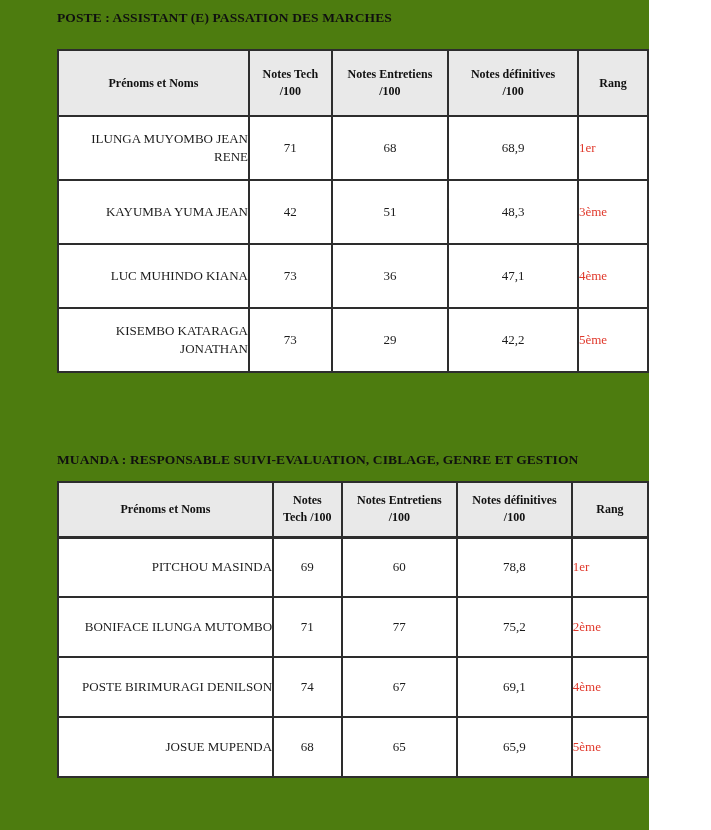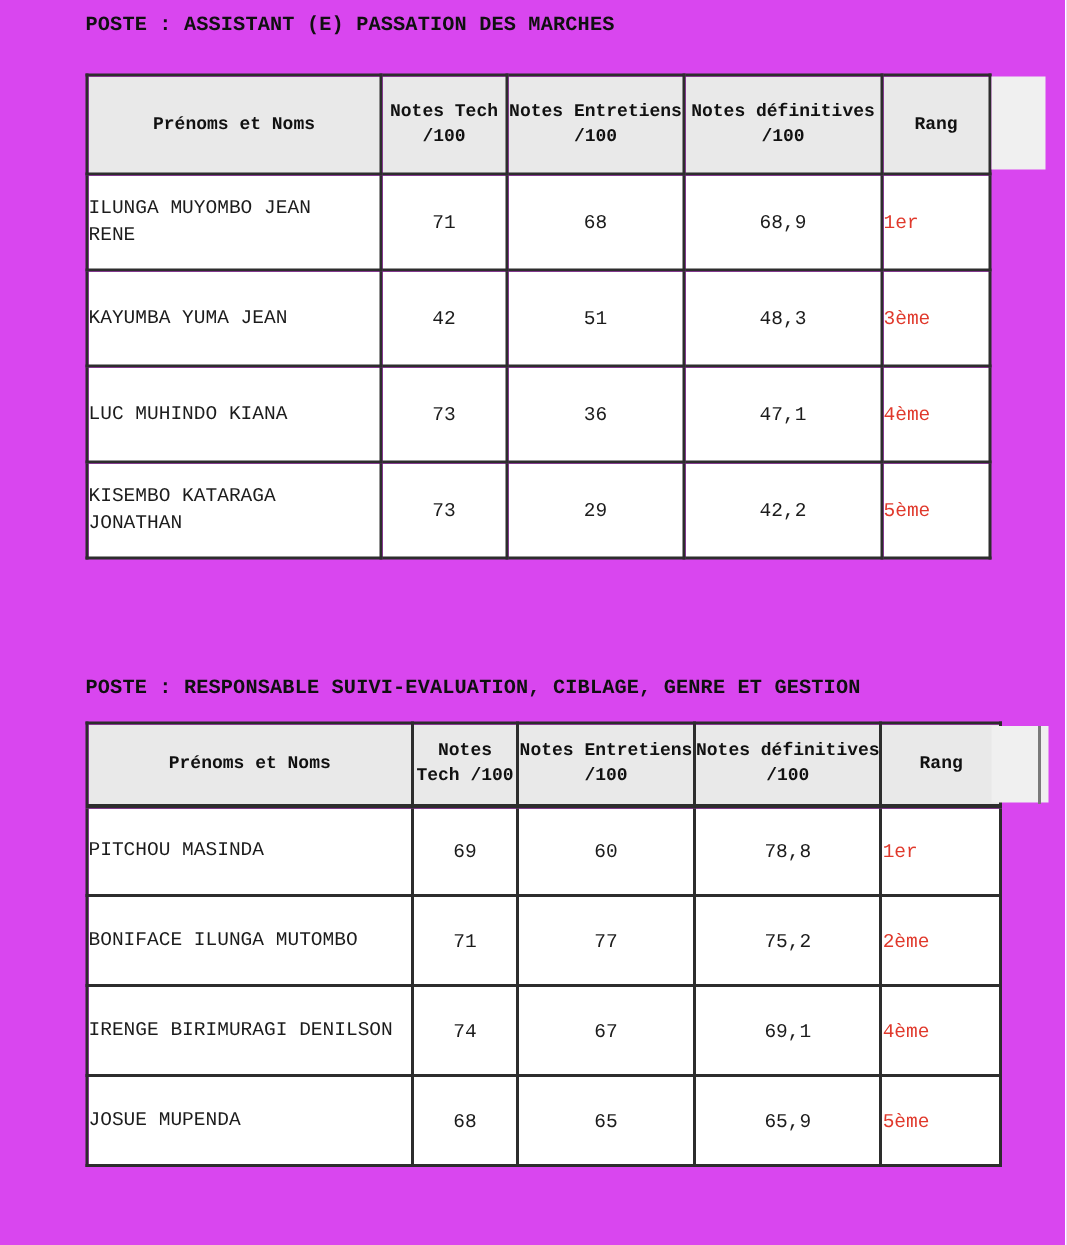--- a/index.html
+++ b/index.html
@@ -1,37 +1,37 @@
 <!DOCTYPE html>
 <html style="--rank-red: #e0392c; --header-bg: #e9e9e9; --border: #2d2d2d;"><head>
 <meta charset="utf-8">
 <style>
   html,body{margin:0;padding:0;background:#fff;}
   .page{
-    position:relative;width:710px;height:830px;overflow:hidden;background:#d946ef;
-    font-family:Liberation Mono, monospace;color:#1c1c1c;
+    position:relative;width:649px;height:830px;overflow:hidden;background:#4d7c0f;
+    font-family:Liberation Serif, serif;color:#1c1c1c;
   }
   .doc-title{
     position:absolute;left:57px;font-weight:bold;font-size:13.5px;
     letter-spacing:.1px;color:#101010;white-space:nowrap;
   }
   table.results{
     position:absolute;left:57px;border-collapse:collapse;table-layout:fixed;
   }
   table.results th,table.results td{
     border:2px solid var(--border,#2d2d2d);overflow:hidden;
   }
   table.results th{
     background:var(--header-bg,#e9e9e9);font-size:12px;font-weight:bold;
     text-align:center;vertical-align:middle;padding:0;color:#111;
   }
   th.name-h{text-align:left;padding-left:8px;margin-left:48px;}
   .hl{display:block;line-height:1.4;white-space:nowrap;}
   table.results td{font-size:13px;vertical-align:middle;padding:0;background:#fff;}
-  td.name{text-align:left;padding-left:7px;padding-right:2px;line-height:1.35;}
+  td.name{text-align:right;padding-left:7px;padding-right:2px;line-height:1.35;}
   td.num{text-align:center;}
   td.rank{color:var(--rank-red,#e0392c);}
   .t1 thead tr{height:66px;} .t1 tbody tr{height:64px;}
   .t2 thead tr{height:55px;} .t2 tbody tr{height:60px;}
   .t1 td.name span{display:inline-block;max-width:174px;}
   .t2 td.name span{white-space:nowrap;}
   .t2 thead th{border-bottom-width:3px;}
   .artifact-band{position:absolute;background:#f0f0f0;}
   .artifact-line{position:absolute;width:2px;background:#7a7a7a;}
 </style>
@@ -97,21 +97,21 @@
       <tr>
         <td class="name"><span>KISEMBO KATARAGA JONATHAN</span></td>
         <td class="num">73</td>
         <td class="num">29</td>
         <td class="num">42,2</td>
         <td class="rank">5ème</td>
       </tr>
     </tbody>
   </table>
 
-  <div class="doc-title" style="top:452px;">POSTE : RESPONSABLE SUIVI-EVALUATION, CIBLAGE, GENRE ET GESTION</div>
+  <div class="doc-title" style="top:452px;">MUANDA : RESPONSABLE SUIVI-EVALUATION, CIBLAGE, GENRE ET GESTION</div>
 
   <table class="results t2" style="top:481px;">
     <colgroup>
       <col style="width:217px">
         <col style="width:70px">
         <col style="width:118px">
         <col style="width:117px">
         <col style="width:80px">
     </colgroup>
     <thead>
@@ -145,21 +145,21 @@
         <td class="rank">1er</td>
       </tr>
       <tr>
         <td class="name"><span>BONIFACE ILUNGA MUTOMBO</span></td>
         <td class="num">71</td>
         <td class="num">77</td>
         <td class="num">75,2</td>
         <td class="rank">2ème</td>
       </tr>
       <tr>
-        <td class="name"><span>IRENGE BIRIMURAGI  DENILSON</span></td>
+        <td class="name"><span>POSTE BIRIMURAGI  DENILSON</span></td>
         <td class="num">74</td>
         <td class="num">67</td>
         <td class="num">69,1</td>
         <td class="rank">4ème</td>
       </tr>
       <tr>
         <td class="name"><span>JOSUE MUPENDA</span></td>
         <td class="num">68</td>
         <td class="num">65</td>
         <td class="num">65,9</td>

